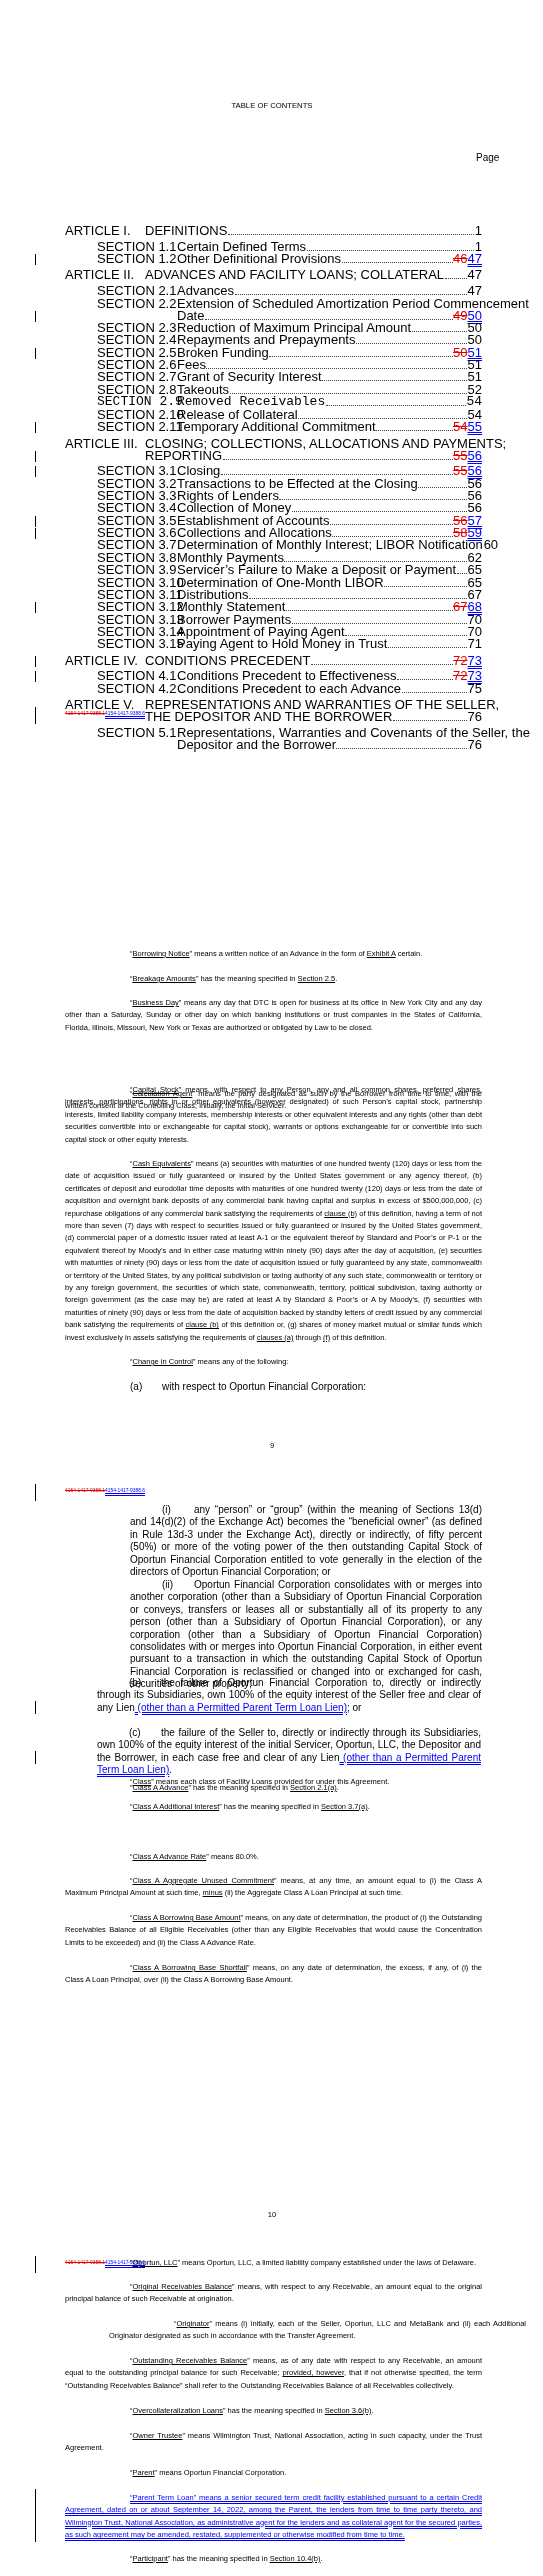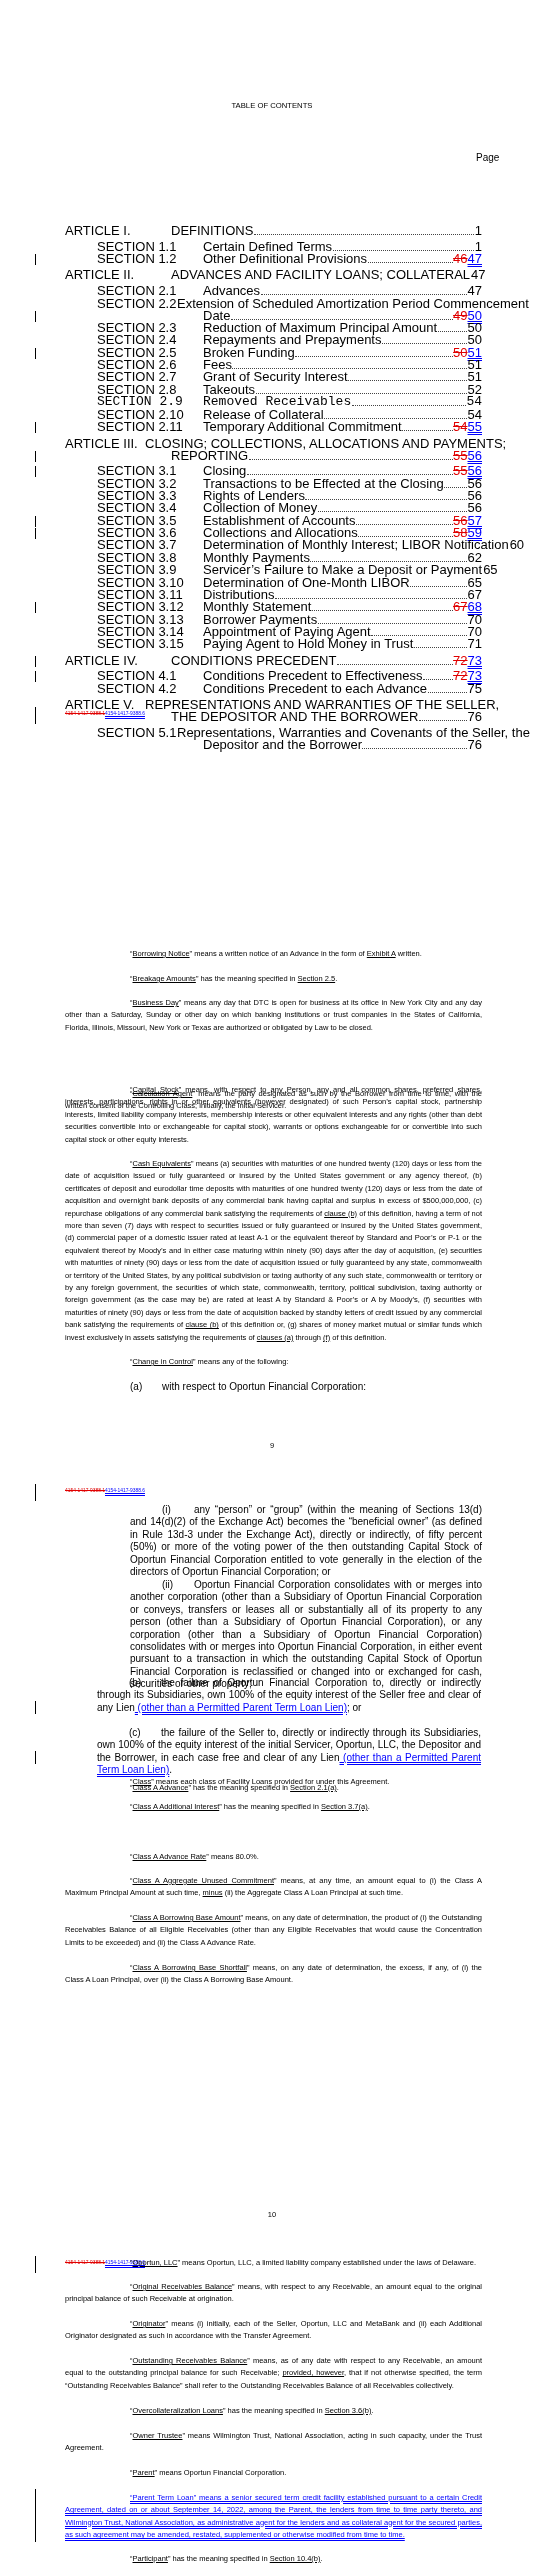--- a/index.html
+++ b/index.html
@@ -14,21 +14,21 @@
 
   
   .toc-title{left:0;width:544px;text-align:center;top:101px;font-size:7.7px;}
   .toc-page-label{left:456px;top:152px;font-size:10px;padding-left:20px;}
   .toc-row{position:absolute;left:65px;width:417px;height:12.4px;display:flex;align-items:flex-end;font-size:13px;line-height:12.4px;}
   .toc-row .num{width:0;white-space:nowrap;}
   .toc-row.article .num{position:absolute;left:0;}
   .toc-row.article .title{position:absolute;left:80px;right:0;display:flex;}
   .toc-row.section .num{position:absolute;left:32px;}
   .toc-row.section .title{position:absolute;left:112px;right:0;display:flex;}
-  .toc-row .t{white-space:nowrap;margin-left:26px;}
+  .toc-row .t{white-space:nowrap;}
   .toc-row .dots{flex:1;border-bottom:0.7px dotted #444;margin:0 0.5px 2.6px 0.5px;}
   .toc-row .pg{white-space:nowrap;text-align:right;}
   .toc-row .line1{position:absolute;top:-12.4px;left:0;white-space:nowrap;}
 
   .page-num{left:0;width:544px;text-align:center;font-size:7.5px;}
   .docid{left:65px;font-size:4.9px;}
 
   
   .para{position:absolute;left:65px;width:417px;font-size:7.5px;line-height:12.4px;text-align:justify;}
   .para .first{padding-left:65px;}
@@ -343,21 +343,21 @@
         <span class="dots"></span>
         <span class="pg">76</span>
       </span>
     </div>
   </div>
 
 <div class="abs page-num" style="top:685px">-i-</div>
 <div class="changebar" style="top:707px;height:16.5px"></div>
 <div class="abs docid" style="top:711px"><span class="del">4154-1417-9388.1</span><span class="ins">4154-1417-9388.6</span></div>
 
-<div class="para" style="top:948px"><span class="first"></span><span>“</span><span class="u">Borrowing Notice</span><span>”</span><span> means a written notice of an Advance in the form of </span><span class="u">Exhibit A</span><span> written.</span></div>
+<div class="para" style="top:948px"><span class="first"></span><span>“</span><span class="u">Borrowing Notice</span><span>”</span><span> means a written notice of an Advance in the form of </span><span class="u">Exhibit A</span><span> certain.</span></div>
 
 <div class="para" style="top: 973px;"><span class="first"></span><span>“</span><span class="u">Breakage Amounts</span><span>”</span><span> has the meaning specified in </span><span class="u">Section 2.5</span><span>.</span></div>
 
 <div class="para" style="top: 997px;"><span class="first"></span><span>“</span><span class="u">Business Day</span><span>”</span><span> means any day that DTC is open for business at its office in New York City and any day other than a Saturday, Sunday or other day on which banking institutions or trust companies in the States of California, Florida, Illinois, Missouri, New York or Texas are authorized or obligated by Law to be closed.</span></div>
 
 <div class="para" style="top: 1047px; margin-top: 41px;"><span class="first"></span><span>“</span><span class="u">Calculation Agent</span><span>”</span><span> means the party designated as such by the Borrower from time to time, with the written consent of the Controlling Class; initially, the initial Servicer.</span></div>
 
 <div class="para" style="top: 1084px;"><span class="first"></span><span>“</span><span class="u">Capital Stock</span><span>”</span><span> means, with respect to any Person, any and all common shares, preferred shares, interests, participations, rights in or other equivalents (however designated) of such Person’s capital stock, partnership interests, limited liability company interests, membership interests or other equivalent interests and any rights (other than debt securities convertible into or exchangeable for capital stock), warrants or options exchangeable for or convertible into such capital stock or other equity interests.</span></div>
 
 <div class="para" style="top: 1158px;"><span class="first"></span><span>“</span><span class="u">Cash Equivalents</span><span>”</span><span> means (a) securities with maturities of one hundred twenty (120) days or less from the date of acquisition issued or fully guaranteed or insured by the United States government or any agency thereof, (b) certificates of deposit and eurodollar time deposits with maturities of one hundred twenty (120) days or less from the date of acquisition and overnight bank deposits of any commercial bank having capital and surplus in excess of $500,000,000, (c) repurchase obligations of any commercial bank satisfying the requirements of </span><span class="u">clause (b)</span><span> of this definition, having a term of not more than seven (7) days with respect to securities issued or fully guaranteed or insured by the United States government, (d) commercial paper of a domestic issuer rated at least A-1 or the equivalent thereof by Standard and Poor’s or P-1 or the equivalent thereof by Moody’s and in either case maturing within ninety (90) days after the day of acquisition, (e) securities with maturities of ninety (90) days or less from the date of acquisition issued or fully guaranteed by any state, commonwealth or territory of the United States, by any political subdivision or taxing authority of any such state, commonwealth or territory or by any foreign government, the securities of which state, commonwealth, territory, political subdivision, taxing authority or foreign government (as the case may be) are rated at least A by Standard &amp; Poor’s or A by Moody’s, (f) securities with maturities of ninety (90) days or less from the date of acquisition backed by standby letters of credit issued by any commercial bank satisfying the requirements of </span><span class="u">clause (b)</span><span> of this definition or, (g) shares of money market mutual or similar funds which invest exclusively in assets satisfying the requirements of </span><span class="u">clauses (a)</span><span> through </span><span class="u">(f)</span><span> of this definition.</span></div>
@@ -387,21 +387,21 @@
 <div class="para" style="top: 1875px;"><span class="first"></span><span>“</span><span class="u">Class A Aggregate Unused Commitment</span><span>”</span><span> means, at any time, an amount equal to (i) the Class A Maximum Principal Amount at such time, </span><span class="u">minus</span><span> (ii) the Aggregate Class A Loan Principal at such time.</span></div>
 <div class="para" style="top: 1912px;"><span class="first"></span><span>“</span><span class="u">Class A Borrowing Base Amount</span><span>”</span><span> means, on any date of determination, the product of (i) the Outstanding Receivables Balance of all Eligible Receivables (other than any Eligible Receivables that would cause the Concentration Limits to be exceeded) and (ii) the Class A Advance Rate.</span></div>
 <div class="para" style="top: 1962px;"><span class="first"></span><span>“</span><span class="u">Class A Borrowing Base Shortfall</span><span>”</span><span> means, on any date of determination, the excess, if any, of (i) the Class A Loan Principal, over (ii) the Class A Borrowing Base Amount.</span></div>
 
 <div class="abs page-num" style="top:2210px">10</div>
 <div class="changebar" style="top:2256px;height:16.5px"></div>
 <div class="abs docid" style="top:2260px"><span class="del">4154-1417-9388.1</span><span class="ins">4154-1417-9388.6</span></div>
 
 <div class="para" style="top:2257px"><span class="first"></span><span>“</span><span class="u">Oportun, LLC</span><span>”</span><span> means Oportun, LLC, a limited liability company established under the laws of Delaware.</span></div>
 <div class="para" style="top: 2281px;"><span class="first"></span><span>“</span><span class="u">Original Receivables Balance</span><span>”</span><span> means, with respect to any Receivable, an amount equal to the original principal balance of such Receivable at origination.</span></div>
-<div class="para" style="top: 2318px;"><span class="first"></span><span>“</span><span class="u">Originator</span><span>”</span><span> means (i) initially, each of the Seller, Oportun, LLC and MetaBank and (ii) each Additional Originator designated as such in accordance with the Transfer Agreement.</span></div>
+<div class="para" style="top: 2318px; margin-left: 44px;"><span class="first"></span><span>“</span><span class="u">Originator</span><span>”</span><span> means (i) initially, each of the Seller, Oportun, LLC and MetaBank and (ii) each Additional Originator designated as such in accordance with the Transfer Agreement.</span></div>
 <div class="para" style="top: 2355px;"><span class="first"></span><span>“</span><span class="u">Outstanding Receivables Balance</span><span>”</span><span> means, as of any date with respect to any Receivable, an amount equal to the outstanding principal balance for such Receivable; </span><span class="u">provided, however</span><span>, that if not otherwise specified, the term “Outstanding Receivables Balance” shall refer to the Outstanding Receivables Balance of all Receivables collectively.</span></div>
 <div class="para" style="top: 2405px;"><span class="first"></span><span>“</span><span class="u">Overcollateralization Loans</span><span>”</span><span> has the meaning specified in </span><span class="u">Section 3.6(b)</span><span>.</span></div>
 <div class="para" style="top: 2430px;"><span class="first"></span><span>“</span><span class="u">Owner Trustee</span><span>”</span><span> means Wilmington Trust, National Association, acting in such capacity, under the Trust Agreement.</span></div>
 <div class="para" style="top: 2467px;"><span class="first"></span><span>“</span><span class="u">Parent</span><span>”</span><span> means Oportun Financial Corporation.</span></div>
 <div class="para insblk" style="top: 2492px;"><span class="first"></span><span>“Parent Term Loan” means a senior secured term credit facility established pursuant to a certain Credit Agreement, dated on or about September 14, 2022, among the Parent, the lenders from time to time party thereto, and Wilmington Trust, National Association, as administrative agent for the lenders and as collateral agent for the secured parties, as such agreement may be amended, restated, supplemented or otherwise modified from time to time.</span></div>
 <div class="changebar" style="top: 2489px; height: 53px;"></div>
 <div class="para" style="top: 2553px;"><span class="first"></span><span>“</span><span class="u">Participant</span><span>”</span><span> has the meaning specified in </span><span class="u">Section 10.4(b)</span><span>.</span></div>
 
 
 </body></html>

